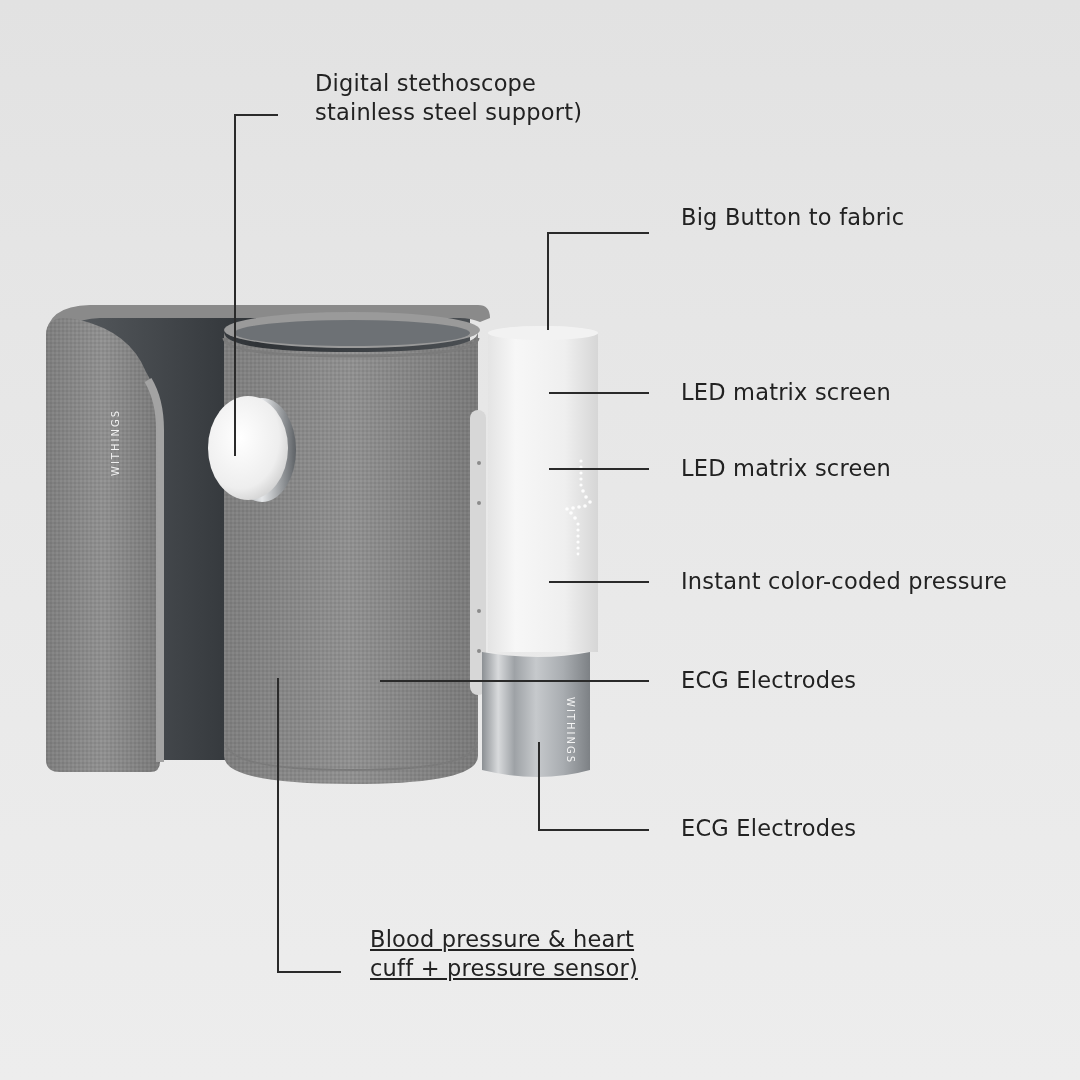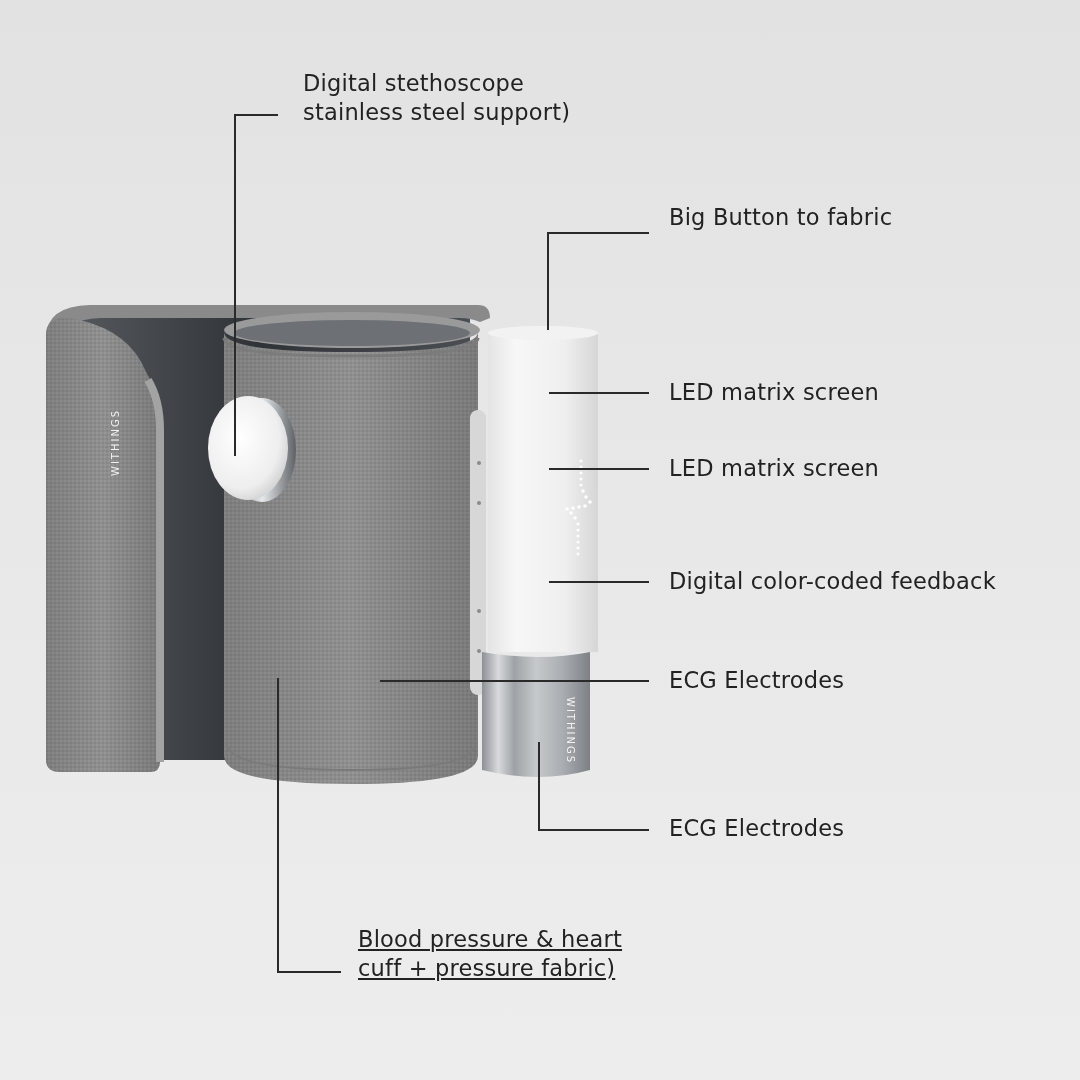--- a/index.html
+++ b/index.html
@@ -4,21 +4,21 @@
 <style>
   html, body { margin:0; padding:0; }
   body {
     width:1080px; height:1080px; overflow:hidden; position:relative;
     background: linear-gradient(180deg, #e2e2e2 0%, #e8e8e8 45%, #ededed 100%);
     font-family: "DejaVu Sans", "Liberation Sans", sans-serif;
     color:#1e1e1e;
   }
   .label {
     position:absolute; font-size:22.5px; line-height:29px; letter-spacing:0.2px;
-    white-space:nowrap; color:#222;
+    white-space:nowrap; color:#222;margin-left:12px;
   }
   .line { position:absolute; background:#2a2a2a; }
   .h { height:1.5px; }
   .v { width:1.5px; }
   svg.product { position:absolute; left:0; top:0; }
   .brand {
     position:absolute; font-size:10px; letter-spacing:2px; color:#f2f2f2;
     transform-origin:left top; white-space:nowrap;
   }
 </style>
@@ -150,27 +150,27 @@
 
 <div class="label" style="left:669px;top:378px;">
   <div>LED matrix screen</div>
 </div>
 
 <div class="label" style="left:669px;top:454px;">
   <div>LED matrix screen</div>
 </div>
 
 <div class="label" style="left:669px;top:567px;">
-  <div>Digital color-coded feedback</div>
+  <div>Instant color-coded pressure</div>
 </div>
 
 <div class="label" style="left:669px;top:666px;">
   <div>ECG Electrodes</div>
 </div>
 
 <div class="label" style="left:669px;top:814px;">
   <div>ECG Electrodes</div>
 </div>
 
 <div class="label" style="left:358px;top:925px;text-decoration:underline;">
   <div>Blood pressure &amp; heart</div>
-  <div>cuff + pressure fabric)</div>
+  <div>cuff + pressure sensor)</div>
 </div>
 
 </body></html>

